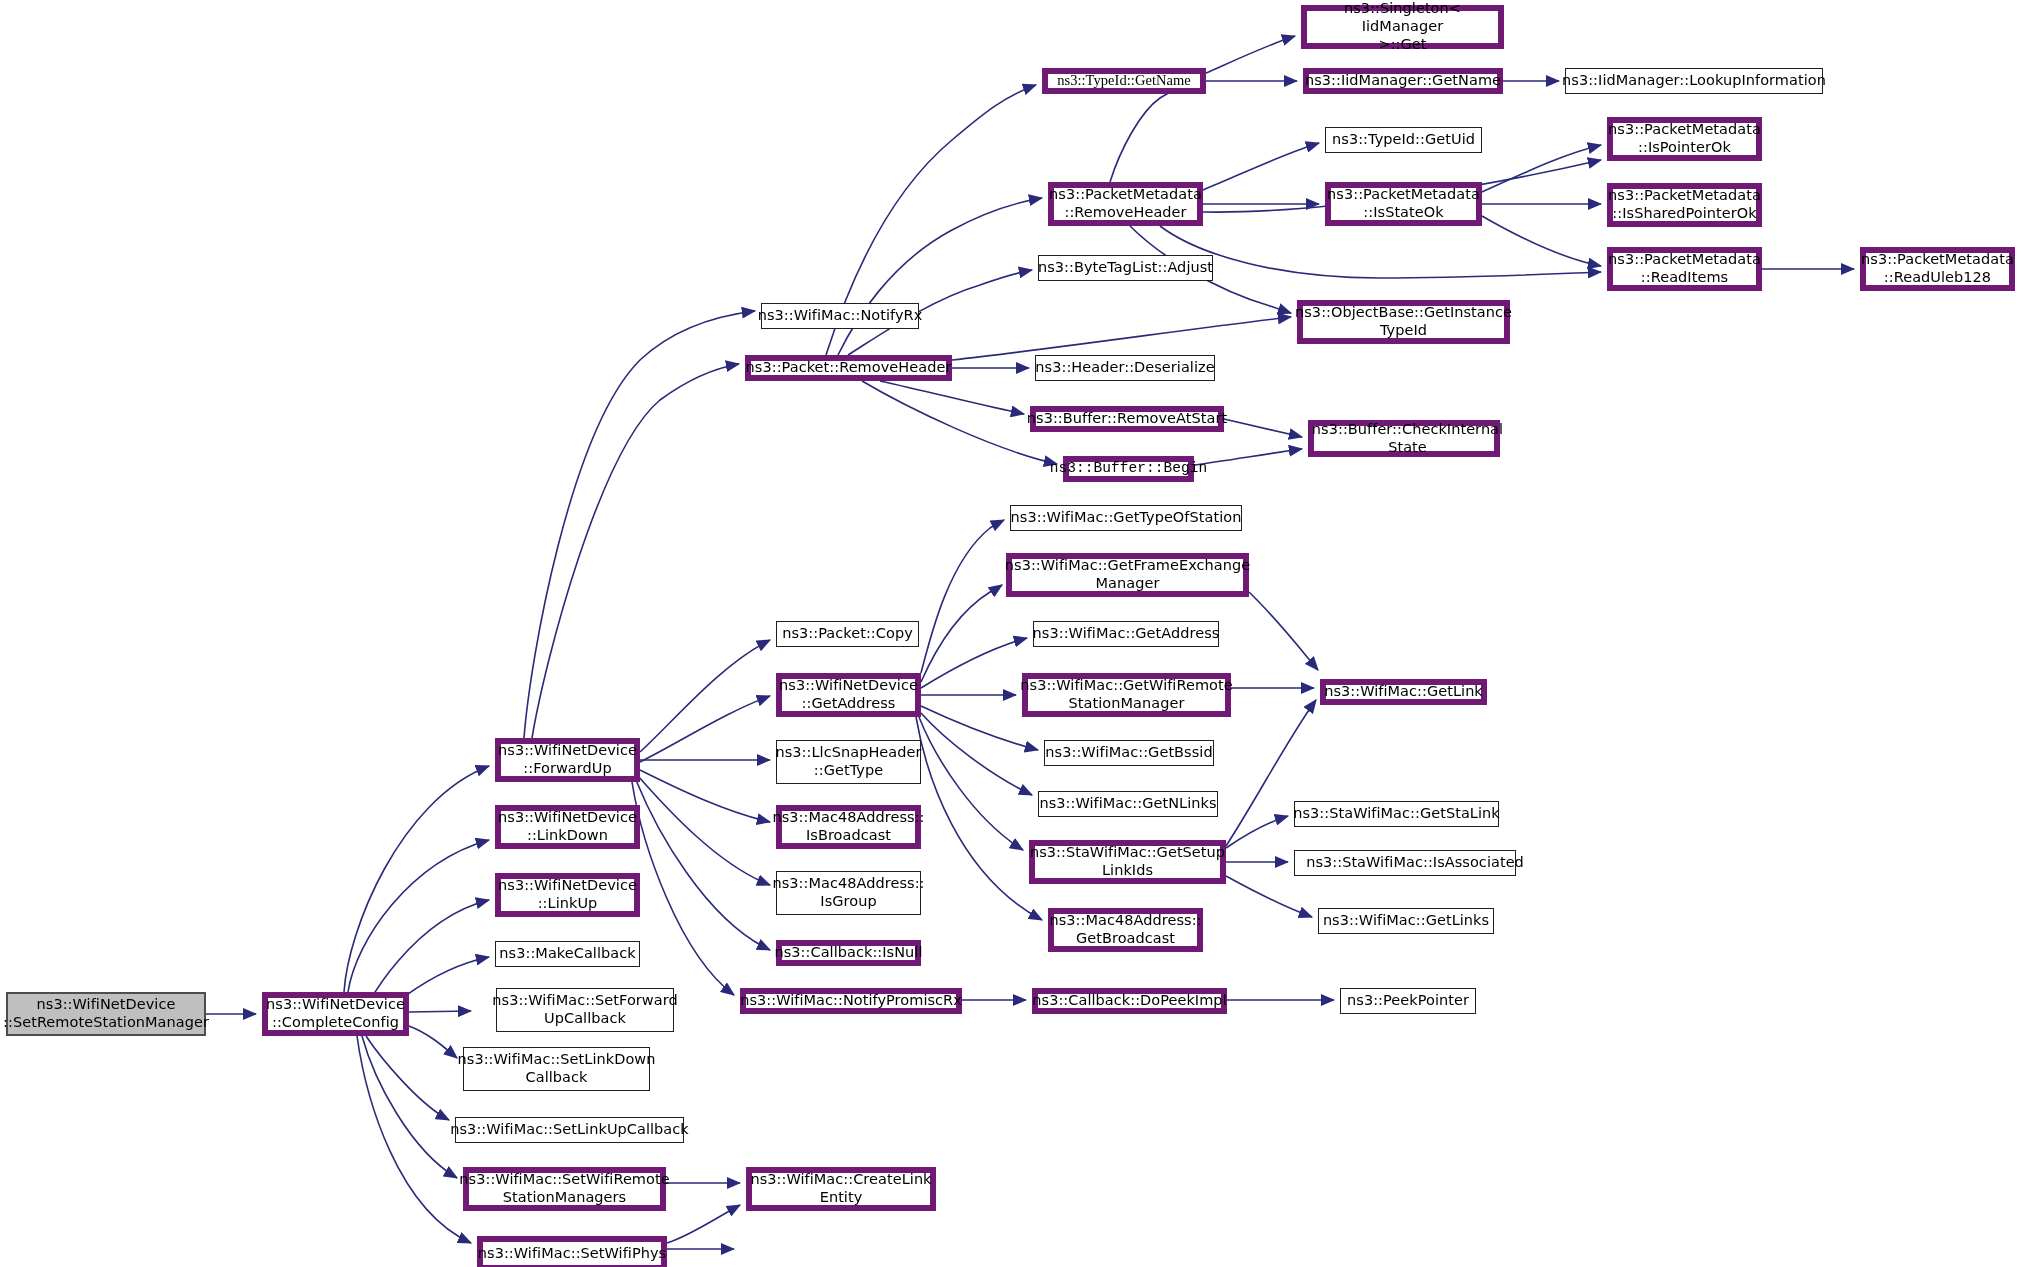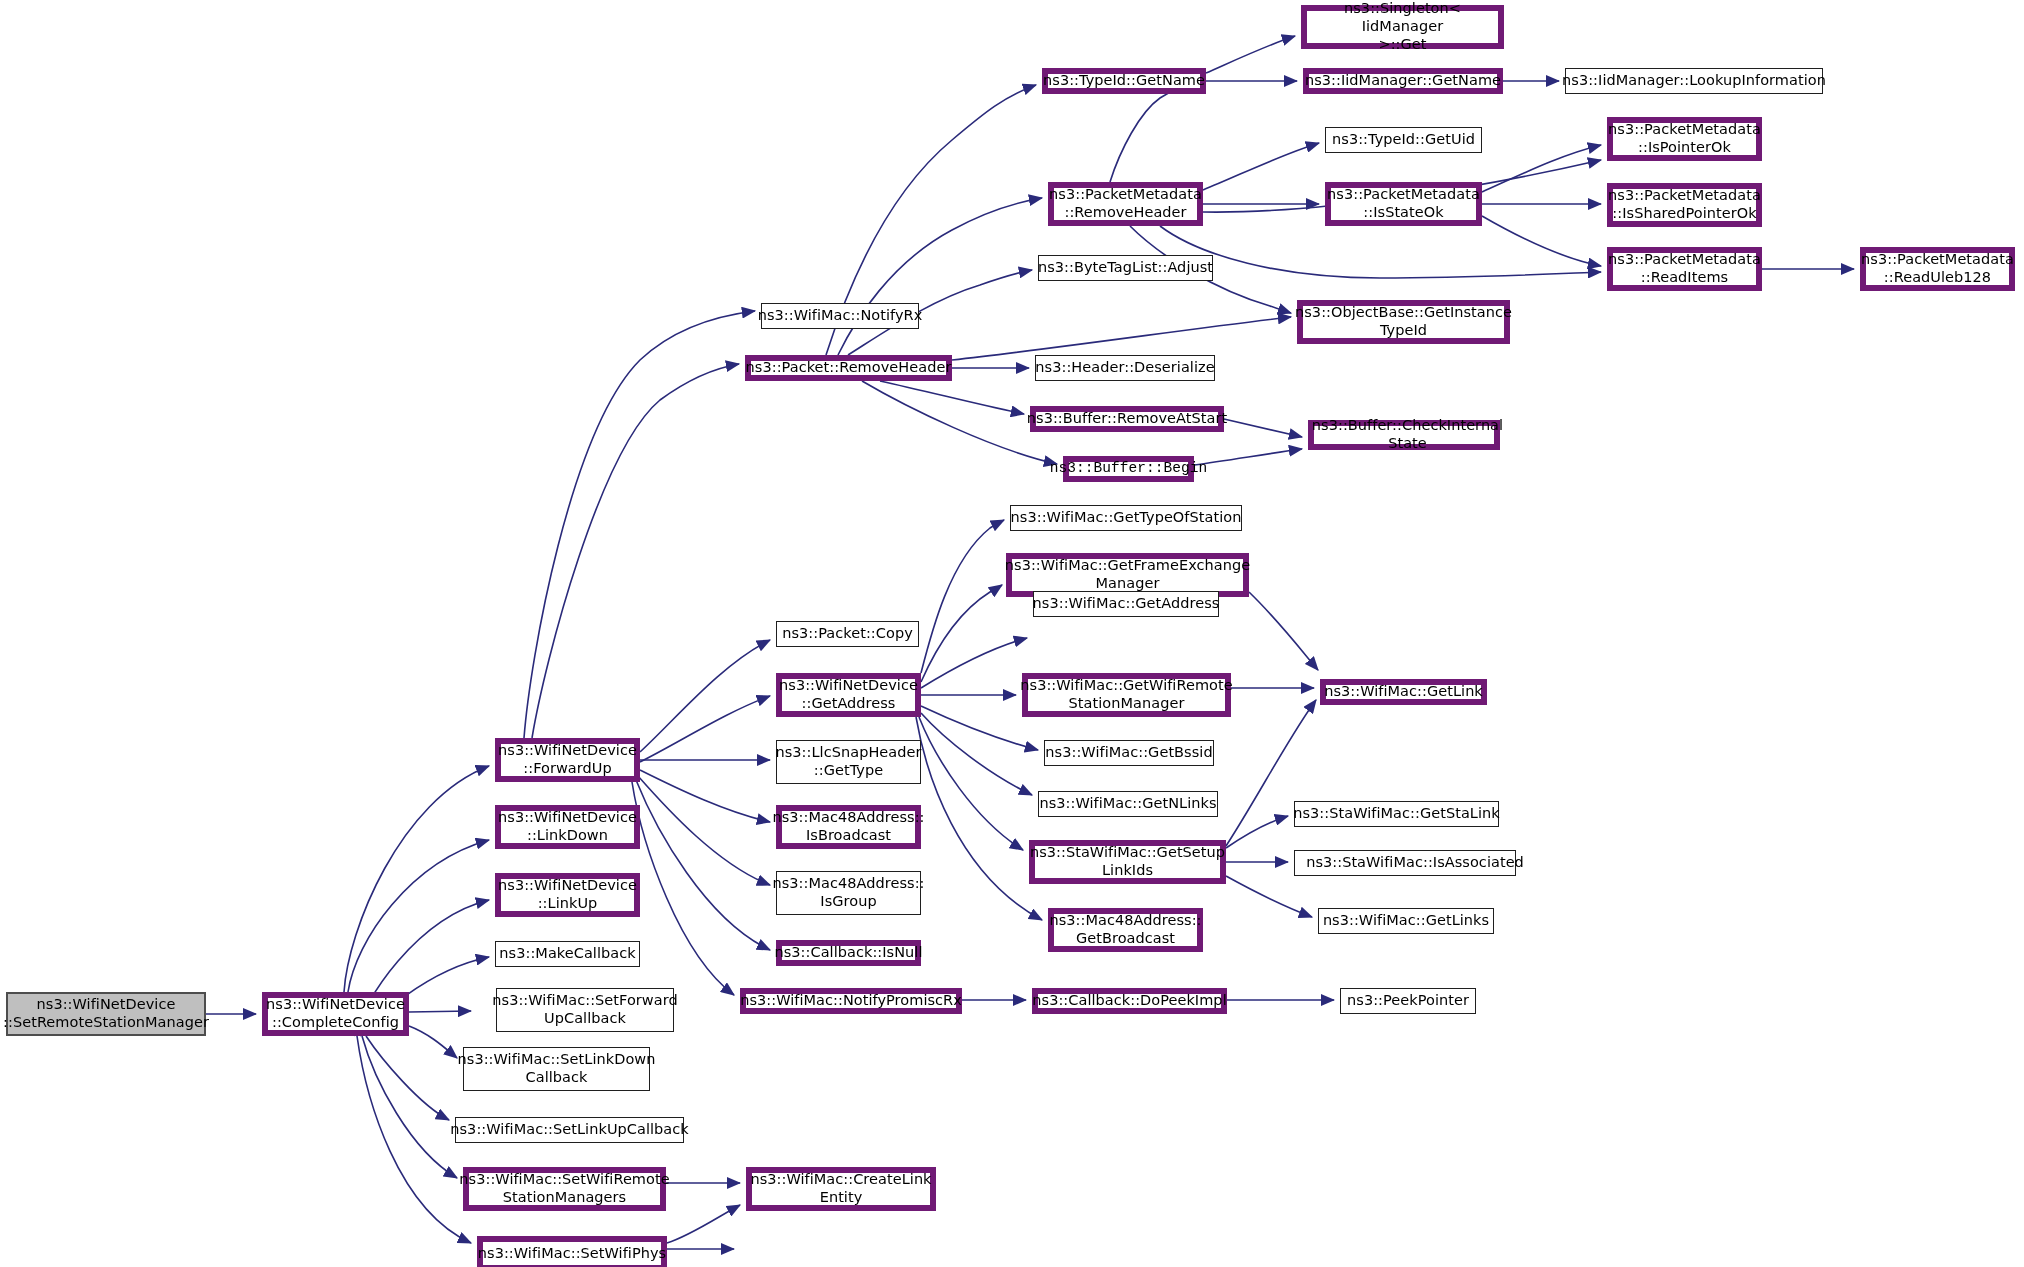--- a/index.html
+++ b/index.html
@@ -151,43 +151,43 @@
       <div class="node thick" style="left: 776px; top: 673px; width: 145px; height: 44px;">ns3::WifiNetDevice
 ::GetAddress</div>
       <div class="node" style="left: 776px; top: 740px; width: 145px; height: 44px;">ns3::LlcSnapHeader
 ::GetType</div>
       <div class="node thick" style="left: 776px; top: 805px; width: 145px; height: 44px;">ns3::Mac48Address::
 IsBroadcast</div>
       <div class="node" style="left: 776px; top: 871px; width: 145px; height: 44px;">ns3::Mac48Address::
 IsGroup</div>
       <div class="node thick" style="left: 776px; top: 940px; width: 145px; height: 26px;">ns3::Callback::IsNull</div>
       <div class="node thick" style="left: 740px; top: 988px; width: 222px; height: 26px;">ns3::WifiMac::NotifyPromiscRx</div>
-      <div class="node thick" style="left: 1042px; top: 68px; width: 164px; height: 26px;">ns3::TypeId::GetName</div>
+      <div class="node thick" style="left: 1042px; top: 68px; width: 164px; height: 26px; font-family: Liberation Serif, serif;">ns3::TypeId::GetName</div>
       <div class="node thick" style="left: 1048px; top: 182px; width: 155px; height: 44px;">ns3::PacketMetadata
 ::RemoveHeader</div>
       <div class="node" style="left: 1038px; top: 255px; width: 175px; height: 26px;">ns3::ByteTagList::Adjust</div>
       <div class="node" style="left: 1035px; top: 355px; width: 180px; height: 26px;">ns3::Header::Deserialize</div>
       <div class="node thick" style="left: 1030px; top: 406px; width: 194px; height: 26px;">ns3::Buffer::RemoveAtStart</div>
       <div class="node thick" style="left: 1063px; top: 456px; width: 131px; height: 26px; font-family: Liberation Mono, monospace;">ns3::Buffer::Begin</div>
       <div class="node" style="left: 1010px; top: 505px; width: 232px; height: 26px;">ns3::WifiMac::GetTypeOfStation</div>
       <div class="node thick" style="left: 1006px; top: 553px; width: 243px; height: 44px;">ns3::WifiMac::GetFrameExchange
 Manager</div>
-      <div class="node" style="left: 1033px; top: 591px; width: 186px; height: 26px;">ns3::WifiMac::GetAddress</div>
+      <div class="node" style="left: 1033px; top: 621px; width: 186px; height: 26px;">ns3::WifiMac::GetAddress</div>
       <div class="node thick" style="left: 1022px; top: 673px; width: 209px; height: 44px;">ns3::WifiMac::GetWifiRemote
 StationManager</div>
       <div class="node" style="left: 1044px; top: 740px; width: 170px; height: 26px;">ns3::WifiMac::GetBssid</div>
       <div class="node" style="left: 1038px; top: 791px; width: 180px; height: 26px;">ns3::WifiMac::GetNLinks</div>
       <div class="node thick" style="left: 1029px; top: 840px; width: 197px; height: 44px;">ns3::StaWifiMac::GetSetup
 LinkIds</div>
       <div class="node thick" style="left: 1048px; top: 908px; width: 155px; height: 44px;">ns3::Mac48Address::
 GetBroadcast</div>
       <div class="node thick" style="left: 1032px; top: 988px; width: 195px; height: 26px;">ns3::Callback::DoPeekImpl</div>
       <div class="node thick" style="left: 1297px; top: 300px; width: 213px; height: 44px;">ns3::ObjectBase::GetInstance
 TypeId</div>
-      <div class="node thick" style="left: 1308px; top: 420px; width: 192px; height: 30px; padding-left: 11px;">ns3::Buffer::CheckInternal
+      <div class="node thick" style="left: 1308px; top: 420px; width: 192px; height: 37px; padding-left: 11px;">ns3::Buffer::CheckInternal
 State</div>
       <div class="node thick" style="left: 1301px; top: 5px; width: 203px; height: 44px;">ns3::Singleton&lt; IidManager
 &gt;::Get</div>
       <div class="node thick" style="left: 1303px; top: 68px; width: 200px; height: 26px;">ns3::IidManager::GetName</div>
       <div class="node" style="left: 1325px; top: 127px; width: 157px; height: 26px;">ns3::TypeId::GetUid</div>
       <div class="node thick" style="left: 1325px; top: 182px; width: 157px; height: 44px;">ns3::PacketMetadata
 ::IsStateOk</div>
       <div class="node" style="left: 1294px; top: 801px; width: 205px; height: 26px;">ns3::StaWifiMac::GetStaLink</div>
       <div class="node" style="left: 1294px; top: 850px; width: 222px; height: 26px; padding-left: 24px;">ns3::StaWifiMac::IsAssociated</div>
       <div class="node" style="left: 1318px; top: 908px; width: 176px; height: 26px;">ns3::WifiMac::GetLinks</div>

